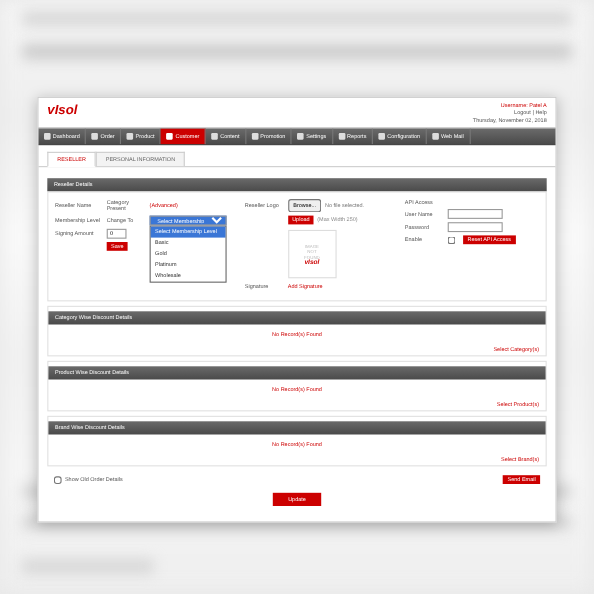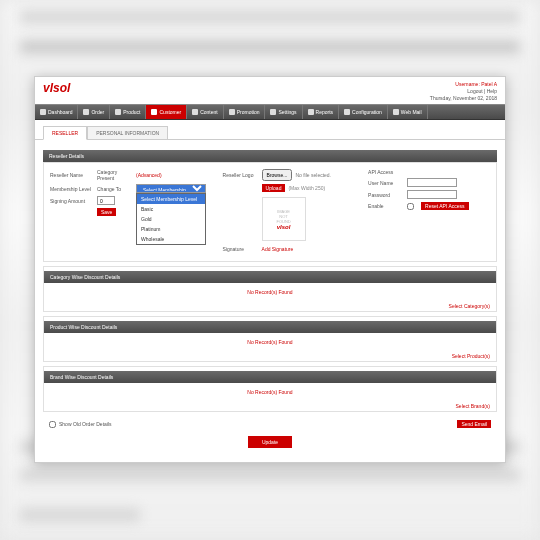--- a/index.html
+++ b/index.html
@@ -1,19 +1,19 @@
 <!DOCTYPE html>
 <html><head>
 <meta charset="utf-8">
 <style>
 *{box-sizing:border-box;margin:0;padding:0;font-family:Arial,sans-serif}
 body{background:#e8e8e8;width:540px;height:540px;overflow:hidden;position:relative}
 .blur-bg{position:absolute;inset:0;background:linear-gradient(#f5f5f5 0%,#eee 20%,#f9f9f9 40%,#f0f0f0 60%,#f5f5f5 80%,#eee 100%);filter:blur(8px)}
 .blur-bar{position:absolute;left:20px;right:20px;height:14px;background:#d8d8d8;border-radius:4px;filter:blur(6px)}
-.panel{position:absolute;left:34px;top:76px;width:472px;background:#fff;border:1px solid #ccc;box-shadow:0 2px 12px rgba(0,0,0,0.25);font-size:5px}
+.panel{position:absolute;left:34px;top:88px;width:472px;background:#fff;border:1px solid #ccc;box-shadow:0 2px 12px rgba(0,0,0,0.25);font-size:5px}
 .hdr{display:flex;justify-content:space-between;align-items:flex-start;padding:4px 8px 2px}
 .logo{color:#c00;font-weight:bold;font-size:12px;font-style:italic}
 .top-right{text-align:right;font-size:5px;color:#555;line-height:1.4}
 .top-right .user{color:#c00}
 .nav{background:linear-gradient(#6a6a6a,#4a4a4a);display:flex;align-items:stretch;height:16px;border-top:1px solid #888;border-bottom:1px solid #333}
 .nav-item{display:flex;align-items:center;gap:2px;padding:0 5px;color:#fff;font-size:5px;border-right:1px solid #777;cursor:pointer}
 .nav-item.active{background:#c00}
 .nav-ico{width:6px;height:6px;background:#ddd;border-radius:1px;display:inline-block}
 .nav-item.active .nav-ico{background:#fff}
 .tabs{display:flex;gap:0;padding:6px 8px 0;border-bottom:1px solid #ccc}

